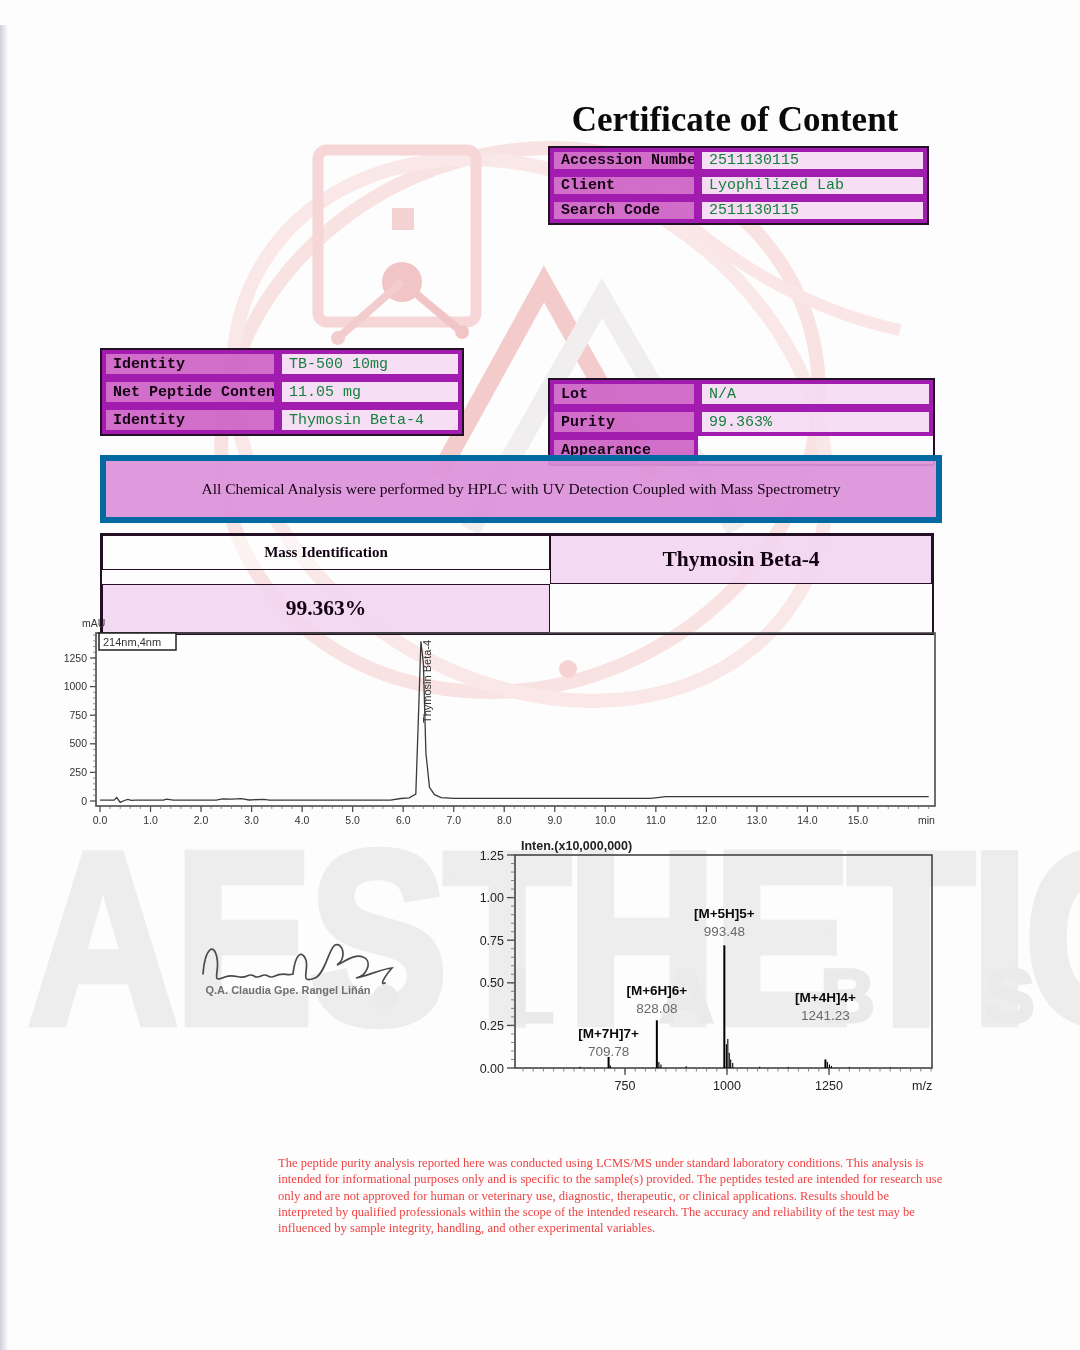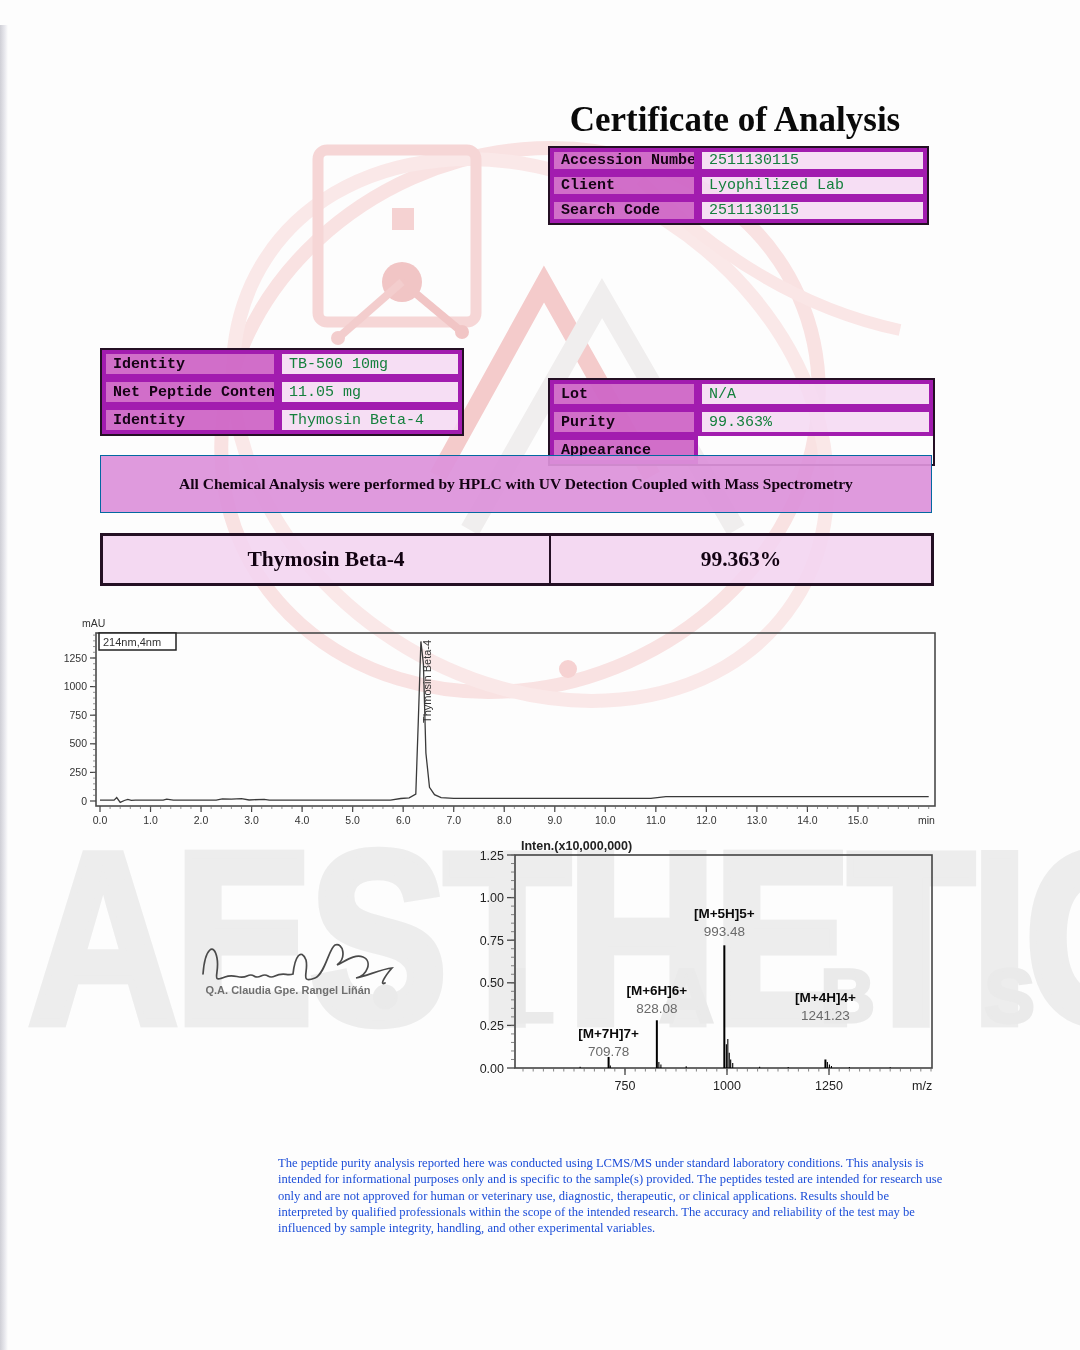--- a/index.html
+++ b/index.html
@@ -32,41 +32,41 @@
   #header-table{left:548px;top:146px;width:377px;grid-template-columns:148px 1fr;
     grid-auto-rows:25px;}
   #dates-table{left:548px;top:251px;width:377px;grid-template-columns:148px 1fr;
     grid-auto-rows:26px;}
   #product-table{left:100px;top:348px;width:360px;grid-template-columns:176px 1fr;
     grid-auto-rows:28px;}
   #lot-table{left:548px;top:350px;width:383px;grid-template-columns:148px 1fr;
     grid-auto-rows:28px;margin-top:28px;}
   
   #banner{left:100px;top:455px;width:830px;height:56px;background:rgba(221,146,218,0.93);
-    border:1px solid #0369a1;display:flex;align-items:center;justify-content:center;
-    font-weight:bold;font-size:15.5px;color:#140314;z-index:2;text-align:center;}
+    border:6px solid #0369a1;display:flex;align-items:center;justify-content:center;
+    font-weight:normal;font-size:15.5px;color:#140314;z-index:2;text-align:center;}
   
   #mass-table{left:100px;top:533px;width:830px;grid-template-columns:448px 1fr;z-index:2;}
   #mass-table .hcell{border:1px solid #241024;background:rgba(255,255,255,0.55);
     display:flex;align-items:center;justify-content:center;height:33px;
     font-weight:bold;font-size:15px;}
   #mass-table .rcell{border:1px solid #241024;background:rgba(243,212,240,0.88);
     display:flex;align-items:center;justify-content:center;height:47px;
     font-weight:bold;font-size:21.5px;}
   
   #hplc-svg{left:0;top:615px;z-index:2;}
   #ms-svg{left:0;top:835px;z-index:2;}
   svg text{font-family:"Liberation Sans","DejaVu Sans",sans-serif;}
   
   #sig-svg{left:195px;top:928px;z-index:2;}
   #sig-name{left:188px;top:984px;width:200px;text-align:center;
     font-family:"Liberation Sans","DejaVu Sans",sans-serif;font-size:11px;color:#6f6f6f;z-index:2;font-weight:bold;}
   
   #disclaimer{left:278px;top:1155px;width:668px;font-size:12.6px;line-height:1.3;
-    color:#1d4ed8;z-index:2;}
+    color:#ef4444;z-index:2;}
 </style>
 </head>
 <body>
 
 <div id="page">
 
   <div id="left-edge" class="abs"></div>
 
   <svg id="wm-atom" class="abs" width="1080" height="1350" viewBox="0 0 1080 1350">
     <g fill="none" stroke="#f8dede" stroke-width="14">
@@ -81,21 +81,21 @@
     <circle cx="462" cy="332" r="7" fill="#f1c5c5"></circle>
     <circle cx="338" cy="338" r="7" fill="#f3cdcd"></circle>
     <path d="M 438 476 L 544 284 L 652 476" fill="none" stroke="#f4cbcb" stroke-width="18"></path>
     <path d="M 470 530 L 602 298 L 736 530" fill="none" stroke="#f0eeee" stroke-width="20"></path>
     <circle cx="568" cy="669" r="9" fill="#f6d2d2"></circle>
     <path d="M 640 180 Q 760 300 900 330" fill="none" stroke="#fae6e6" stroke-width="12"></path>
   </svg>
   <div id="wm-brand" class="abs">AESTHETIC</div>
   <div id="wm-labs" class="abs">• L A B S •</div>
 
-  <div id="title" class="abs">Certificate of Analysis</div>
+  <div id="title" class="abs">Certificate of Content</div>
 
   <div id="header-table" class="abs ctable">
     <div class="cell lbl">Accession Number</div>
     <div class="cell val">2511130115</div>
     <div class="cell lbl">Client</div>
     <div class="cell val">Lyophilized Lab</div>
     <div class="cell lbl">Search Code</div>
     <div class="cell val">2511130115</div>
   </div>
 
@@ -113,20 +113,21 @@
     <div class="cell lbl">Lot</div>
     <div class="cell val">N/A</div>
     <div class="cell lbl">Purity</div>
     <div class="cell val">99.363%</div>
     <div class="cell lbl">Appearance</div>
   </div>
 
   <div id="banner" class="abs">All Chemical Analysis were performed by HPLC with UV Detection Coupled with Mass Spectrometry</div>
 
   <div id="mass-table" class="abs ctable">
+    <div class="hcell">Mass Identification</div>
     <div class="rcell">Thymosin Beta-4</div>
     <div class="rcell">99.363%</div>
   </div>
 
   <svg id="hplc-svg" class="abs" width="1080" height="218" viewBox="0 0 1080 218">
       <rect x="96" y="18" width="839" height="173" fill="none" stroke="#4a4a4a" stroke-width="1.6"></rect>
       <line x1="90" y1="186" x2="96" y2="186" stroke="#444" stroke-width="1.2"></line>
       <text x="87" y="189.5" text-anchor="end" font-size="10.5" fill="#333">0</text>
       <line x1="90" y1="157.4" x2="96" y2="157.4" stroke="#444" stroke-width="1.2"></line>
       <text x="87" y="160.9" text-anchor="end" font-size="10.5" fill="#333">250</text>

